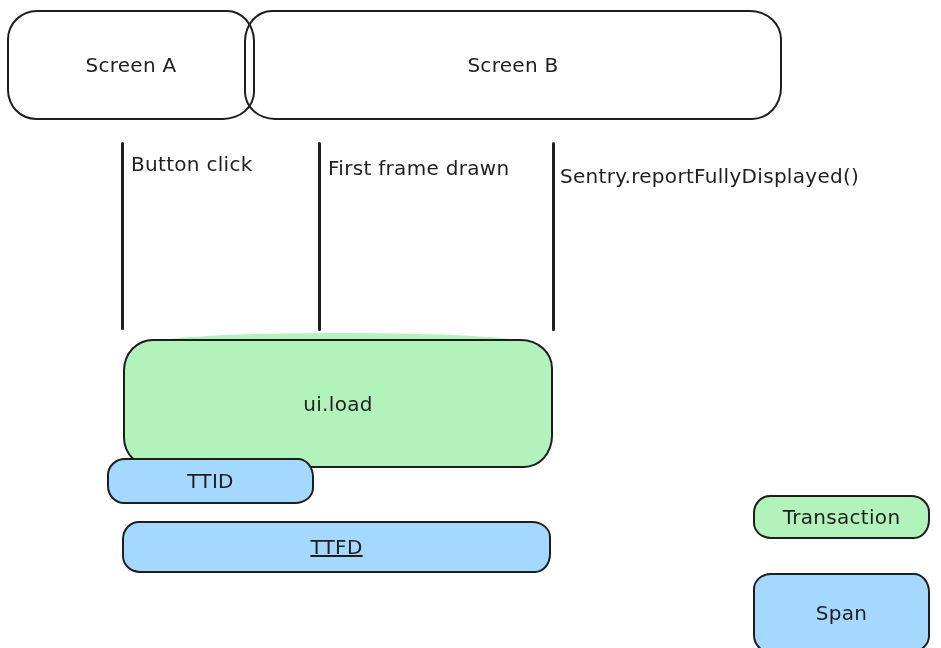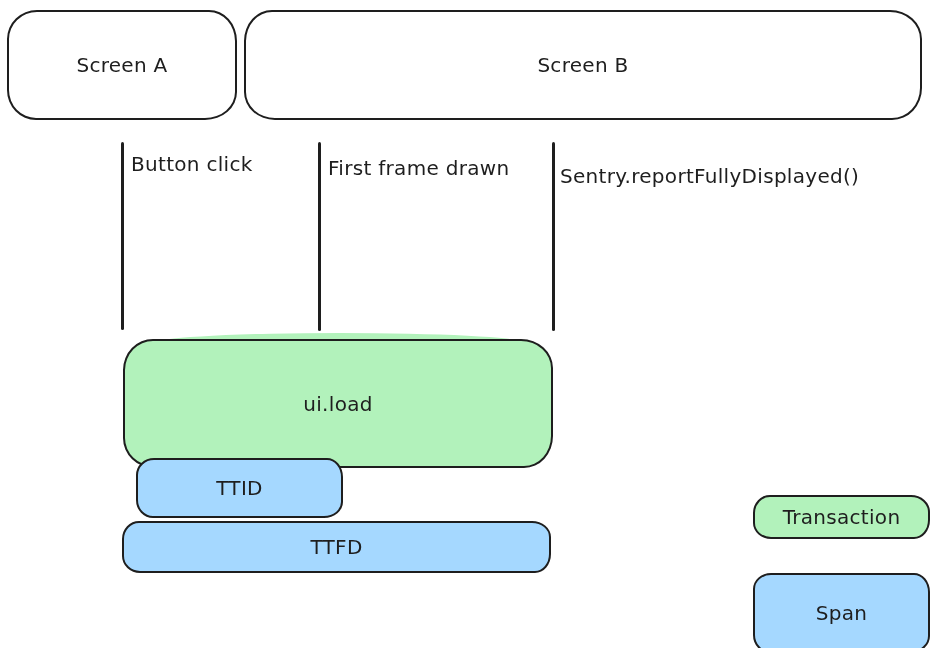--- a/index.html
+++ b/index.html
@@ -22,25 +22,25 @@
     box-sizing: border-box;
     border: 2.5px solid var(--stroke, #1e1e1e);
     display: flex;
     align-items: center;
     justify-content: center;
     font-size: 20px;
     background: transparent;
   }
   
   .screen-a {
-    left: 7px; top: 10px; width: 230px; height: 110px;
+    left: 7px; top: 10px; width: 248px; height: 110px;
     border-radius: 30px 28px 32px 29px / 29px 31px 28px 30px;
   }
   .screen-b {
-    left: 244px; top: 10px; width: 678px; height: 110px;
+    left: 244px; top: 10px; width: 538px; height: 110px;
     border-radius: 28px 32px 30px 31px / 31px 29px 32px 28px;
   }
   
   .event-line {
     position: absolute;
     width: 3px;
     top: 142px;
     height: 188px;
     background: var(--stroke, #1e1e1e);
     border-radius: 2px;
@@ -63,28 +63,29 @@
     border-radius: 30px 32px 29px 31px / 31px 29px 32px 30px;
     text-align: center;
   }
   .fill-spill {
     position: absolute;
     left: 160px; top: 333px; width: 360px; height: 18px;
     background: var(--green, #b2f2bb);
     border-radius: 50%;
   }
   .ttid {
-    left: 136px; top: 458px; width: 207px; height: 60px;
+    left: 107px; top: 458px; width: 207px; height: 46px;
     background: var(--blue, #a5d8ff);
     border-radius: 18px 16px 19px 17px / 17px 19px 16px 18px;
   }
   .ttfd {
     left: 122px; top: 521px; width: 429px; height: 52px;
     background: var(--blue, #a5d8ff);
     border-radius: 17px 19px 16px 18px / 18px 16px 19px 17px;
+    text-decoration: underline;
   }
   
   .legend-transaction {
     left: 753px; top: 495px; width: 177px; height: 44px;
     background: var(--green, #b2f2bb);
     border-radius: 17px 19px 16px 18px / 18px 17px 19px 16px;
   }
   .legend-span {
     left: 753px; top: 573px; width: 177px; height: 80px;
     background: var(--blue, #a5d8ff);

